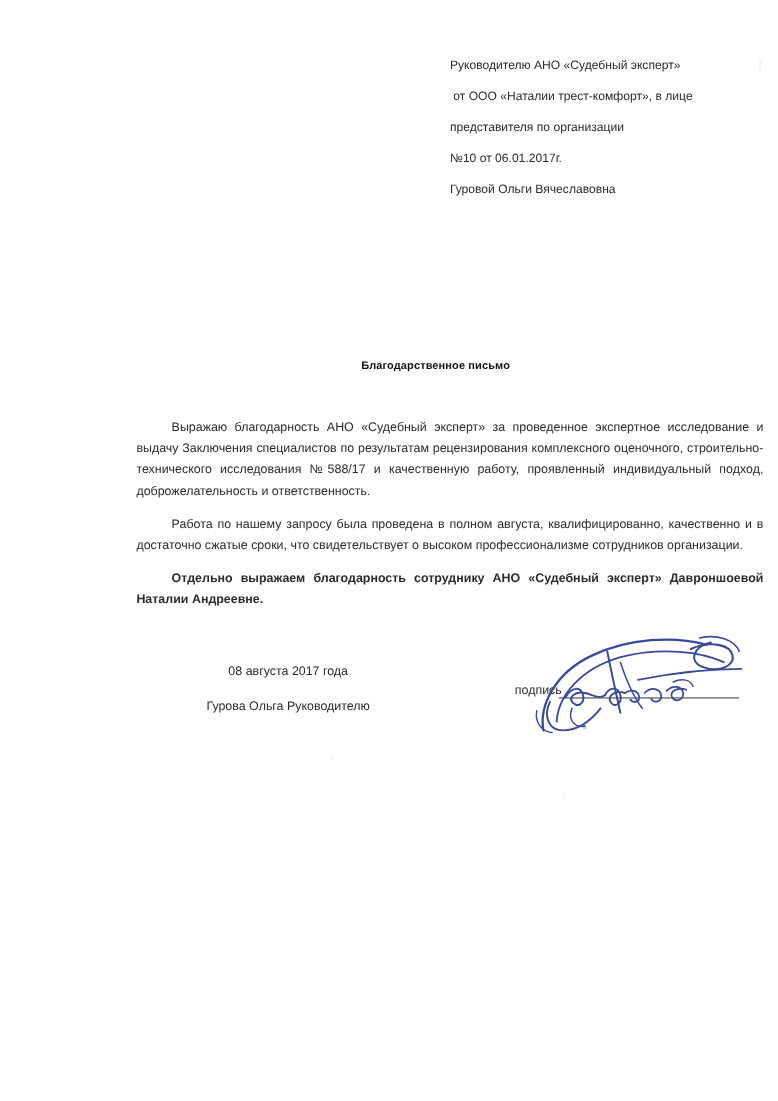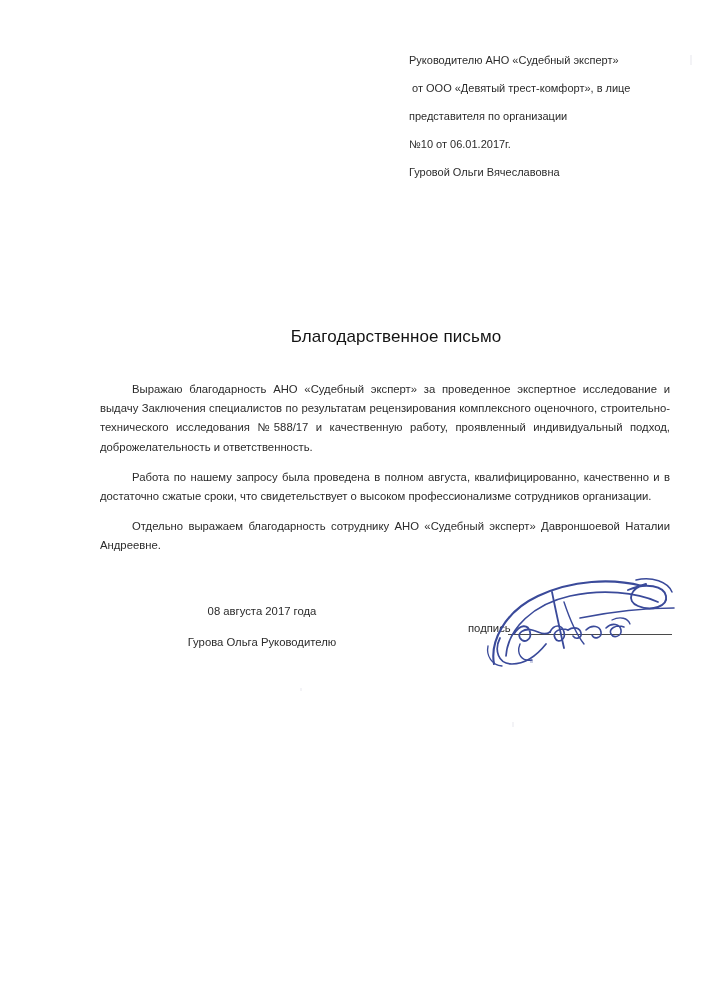--- a/index.html
+++ b/index.html
@@ -33,44 +33,44 @@
     white-space: pre;
   }
 
   
   .doc-title {
     position: absolute;
     left: 112px;
     top: 327px;
     width: 568px;
     text-align: center;
-    font-size: 17px;
-    font-weight: normal;
+    font-size: 10px;
+    font-weight: bold;
     color: #141414;
     letter-spacing: 0.1px;
   }
 
   
   .body-block {
     position: absolute;
-    left: 100px;
+    left: 124px;
     top: 380px;
     width: 570px;
   }
   .para {
     margin: 0 0 11px 0;
     font-size: 11.3px;
     line-height: 19.2px;
     text-align: justify;
     text-indent: 32px;
     color: #2b2b2b;
     -webkit-hyphens: none;
     hyphens: none;
   }
-  .para:last-child { margin-bottom: 12px; }
+  .para:last-child { margin-bottom: 12px; font-weight: bold; }
 
   
   .closing {
     position: absolute;
     left: 112px;
     top: 596px;
     width: 300px;
     text-align: center;
   }
   .closing-line {
@@ -122,21 +122,21 @@
 
 <div class="page">
 
   <div class="scan-fleck" style="left:300px;top:688px;width:2px;height:3px;"></div>
   <div class="scan-fleck" style="left:512px;top:722px;width:2px;height:5px;"></div>
   <div class="scan-fleck" style="left:530px;top:660px;width:3px;height:3px;background:#9aa0c8;opacity:.5;"></div>
   <div class="scan-fleck" style="left:690px;top:55px;width:2px;height:10px;"></div>
 
   <div class="addressee">
     <div class="addressee-line">Руководителю АНО «Судебный эксперт»</div>
-    <div class="addressee-line"> от ООО «Девятый трест-комфорт», в лице</div>
+    <div class="addressee-line"> от ООО «Наталии трест-комфорт», в лице</div>
     <div class="addressee-line">представителя по организации</div>
     <div class="addressee-line">№10 от 06.01.2017г.</div>
     <div class="addressee-line">Гуровой Ольги Вячеславовна</div>
   </div>
 
   <div class="doc-title">Благодарственное письмо</div>
 
   <div class="body-block">
     <p class="para">Выражаю благодарность АНО «Судебный эксперт» за проведенное экспертное исследование и выдачу Заключения специалистов по результатам рецензирования комплексного оценочного, строительно-технического исследования №588/17 и качественную работу, проявленный индивидуальный подход, доброжелательность и ответственность.</p>
     <p class="para">Работа по нашему запросу была проведена в полном августа, квалифицированно, качественно и в достаточно сжатые сроки, что свидетельствует о высоком профессионализме сотрудников организации.</p>

